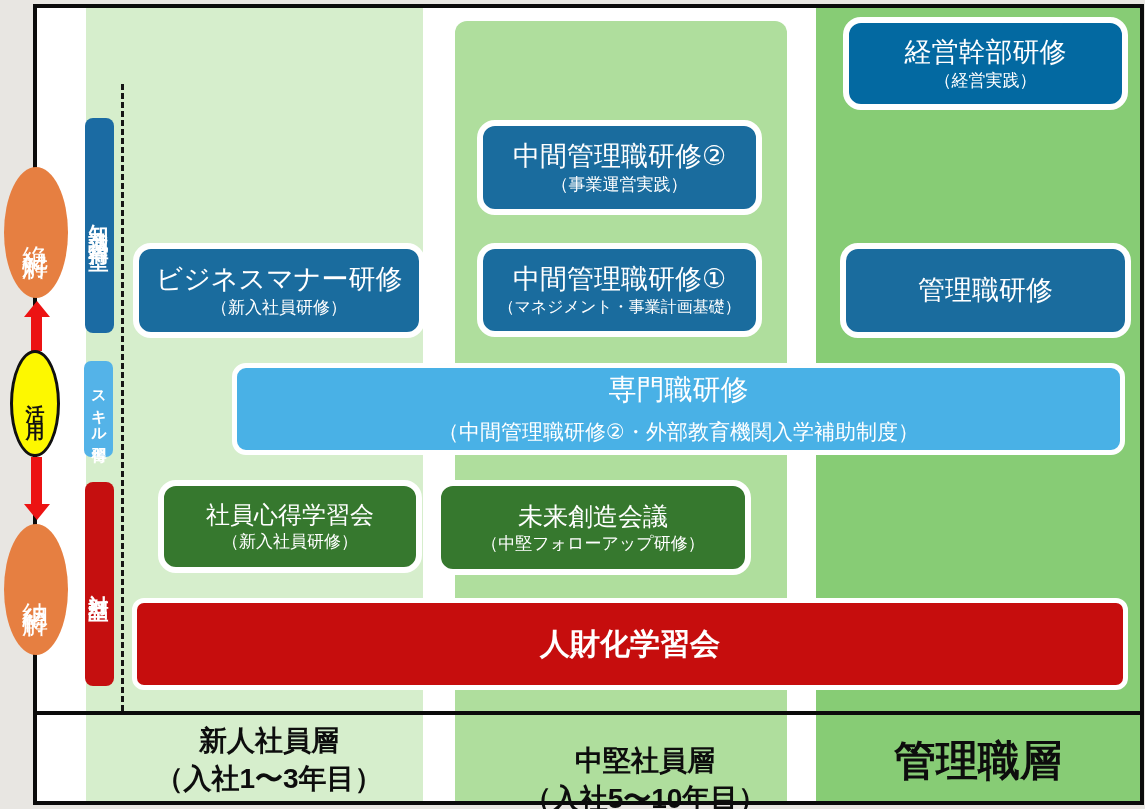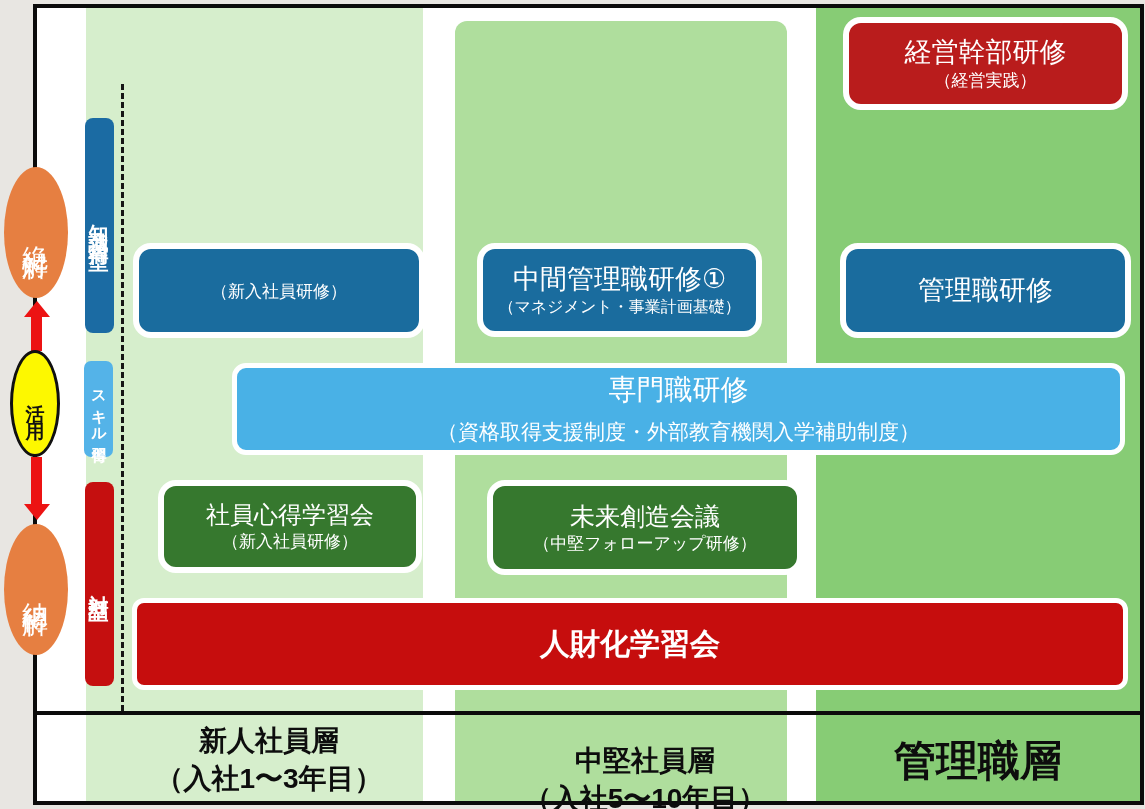--- a/index.html
+++ b/index.html
@@ -40,38 +40,38 @@
   .shaft-bottom{top:457px;height:48px;}
   .ahead{width:0;height:0;border-left:13px solid transparent;border-right:13px solid transparent;left:24px;}
   .ahead-up{top:301px;border-bottom:16px solid #ec1313;}
   .ahead-down{top:504px;border-top:16px solid #ec1313;}
 
   
   .tbox{box-sizing:border-box;border:6px solid #fff;border-radius:18px;color:#fff;text-align:center;
         display:flex;flex-direction:column;align-items:center;justify-content:center;line-height:1.15;}
   .tbox .t{font-size:27px;}
   .tbox .s{font-size:17px;margin-top:3px;}
-  .navy{background:#b91c1c;}
+  .navy{background:#0369a1;}
   .blue{background:#1a6c9e;}
   .green{background:#36782e;}
   .lblue{background:#49b1e6;border-width:5px;border-radius:14px;}
   .redbox{background:#c60d0d;border-width:5px;border-radius:12px;}
 
   .box-exec{left:843px;top:17px;width:285px;height:93px;}
   .box-mm2{left:477px;top:120px;width:285px;height:95px;}
   .box-mm1{left:477px;top:243px;width:285px;height:94px;}
   .box-mm1 .s{font-size:16px;}
   .box-bm{left:133px;top:243px;width:292px;height:95px;}
   .box-mgr{left:840px;top:243px;width:291px;height:95px;}
   .box-spec{left:232px;top:363px;width:893px;height:92px;gap:10px;}
   .box-spec .t{font-size:28px;}
   .box-spec .s{font-size:21px;}
   .box-mind{left:158px;top:480px;width:264px;height:93px;}
   .box-mind .t{font-size:24px;text-align:right;}
-  .box-fut{left:487px;top:480px;width:316px;height:95px;}
+  .box-fut{left:435px;top:480px;width:316px;height:95px;}
   .box-fut .t{font-size:25px;}
   .box-leap{left:840px;top:480px;width:287px;height:95px;}
   .box-leap .t{font-size:25px;}
   .box-leap .s{font-size:15px;}
   .box-jin{left:132px;top:598px;width:996px;height:92px;}
   .box-jin .t{font-size:30px;font-weight:bold;}
 
   
   .blabel{top:722px;color:#0d0d0d;font-weight:bold;text-align:center;font-size:28px;line-height:1.35;}
   .bl1{left:86px;width:366px;}
@@ -100,38 +100,43 @@
   <div class="abs oval-yellow">活用</div>
   <div class="abs shaft shaft-bottom"></div>
   <div class="abs ahead ahead-down"></div>
   <div class="abs oval oval-bottom">納得解</div>
 
   <div class="abs tbox navy box-exec">
     <div class="t">経営幹部研修</div>
     <div class="s">（経営実践）</div>
   </div>
 
+  <div class="abs tbox blue box-mm2">
+    <div class="t">中間管理職研修②</div>
+    <div class="s">（事業運営実践）</div>
+  </div>
 
   <div class="abs tbox blue box-mm1">
     <div class="t">中間管理職研修①</div>
     <div class="s">（マネジメント・事業計画基礎）</div>
   </div>
 
   <div class="abs tbox blue box-bm">
+    <div class="t">ビジネスマナー研修</div>
     <div class="s">（新入社員研修）</div>
   </div>
 
   <div class="abs tbox blue box-mgr no-sub">
     <div class="t">管理職研修</div>
 
   </div>
 
   <div class="abs tbox lblue box-spec">
     <div class="t">専門職研修</div>
-    <div class="s">（資格取得支援制度・外部教育機関入学補助制度）</div>
+    <div class="s">（中間管理職研修②・外部教育機関入学補助制度）</div>
   </div>
 
   <div class="abs tbox green box-mind">
     <div class="t">社員心得学習会</div>
     <div class="s">（新入社員研修）</div>
   </div>
 
   <div class="abs tbox green box-fut">
     <div class="t">未来創造会議</div>
     <div class="s">（中堅フォローアップ研修）</div>

